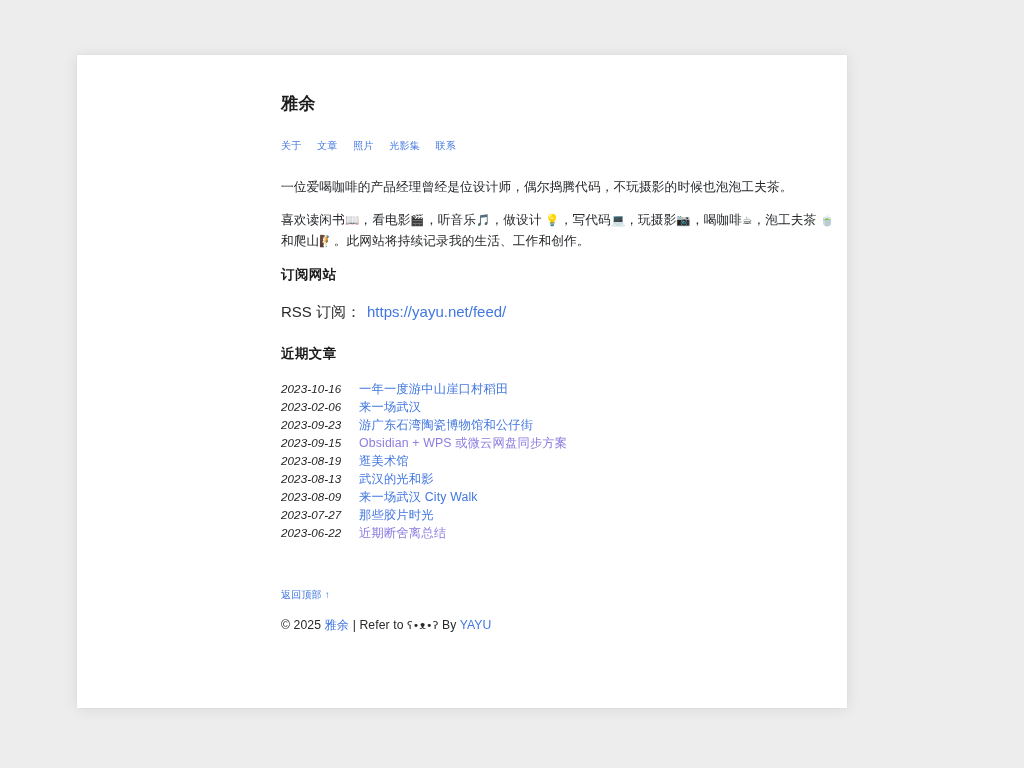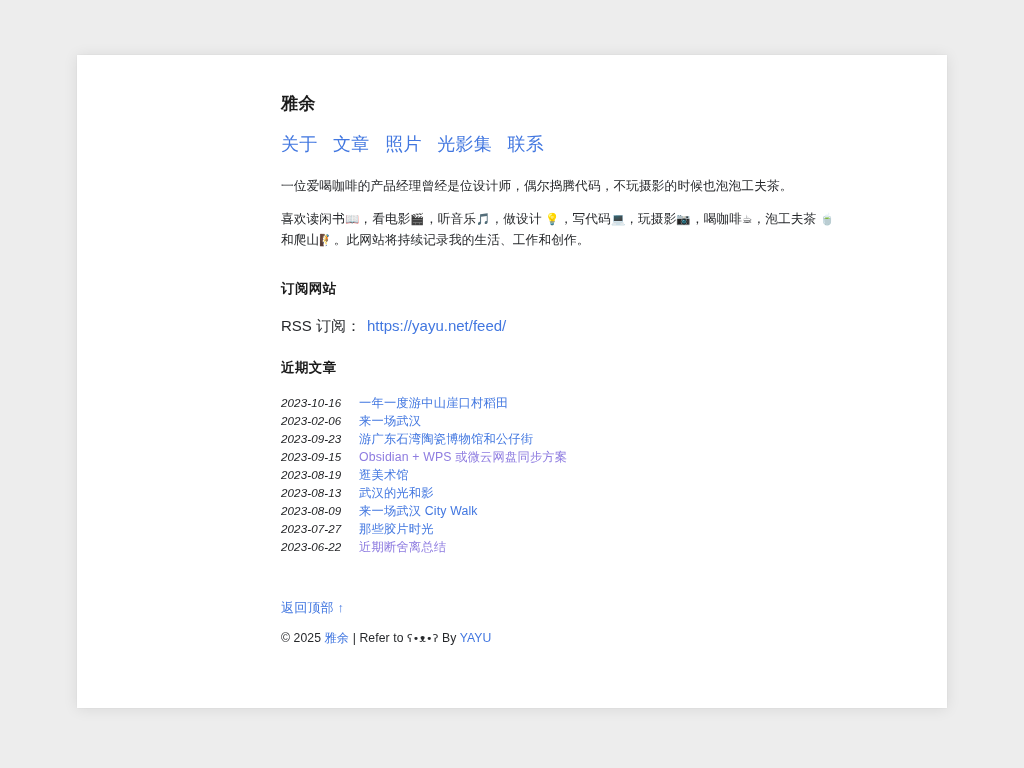--- a/index.html
+++ b/index.html
@@ -13,21 +13,21 @@
     background: #ededed;
     font-family: "Liberation Sans", "DejaVu Sans", sans-serif;
     -webkit-font-smoothing: antialiased;
     overflow: hidden;
   }
 
   .page-card {
     position: absolute;
     left: 77px;
     top: 55px;
-    width: 870px;
+    width: 770px;
     height: 653px;
     background: #ffffff;
     box-shadow: 0 1px 14px rgba(0,0,0,0.09), 0 0 2px rgba(0,0,0,0.05);
     overflow: hidden;
   }
 
   .content {
     position: absolute;
     left: 204px;
     top: 38px;
@@ -44,21 +44,21 @@
     line-height: 22px;
   }
 
   .site-nav {
     margin-top: 20px;
     line-height: 18px;
     white-space: nowrap;
   }
   .site-nav a {
     color: #4277e0;
-    font-size: 18px;
+    font-size: 10px;
     text-decoration: none;
     margin-right: 11px;
     letter-spacing: 0.3px;
   }
   .site-nav a:last-child { margin-right: 0; }
 
   
   .intro {
     margin-top: 22px;
   }
@@ -79,21 +79,21 @@
   
   h2.section-heading {
     font-size: 13.5px;
     font-weight: bold;
     color: #1b1b1b;
     margin: 0;
     line-height: 20px;
     letter-spacing: 0.4px;
   }
 
-  .subscribe-block { margin-top: 28px; }
+  .subscribe-block { margin-top: 13px; }
   .subscribe-line {
     margin-top: 17px;
     font-size: 15px;
     line-height: 20px;
     color: #26282b;
   }
   .subscribe-line a {
     color: #4277e0;
     text-decoration: none;
     margin-left: 6px;
@@ -127,21 +127,21 @@
     font-size: 12.3px;
     letter-spacing: 0.15px;
   }
   .article-link.unvisited { color: #4277e0; }
   .article-link.visited   { color: #8e7ce0; }
 
   
   .footer { margin-top: 42px; }
   .back-to-top {
     color: #4277e0;
-    font-size: 13px;
+    font-size: 10px;
     text-decoration: none;
     line-height: 18px;
     letter-spacing: 0.2px;
   }
   .copyright {
     margin-top: 12px;
     font-size: 12.2px;
     color: #26282b;
     line-height: 18px;
     letter-spacing: 0.1px;

